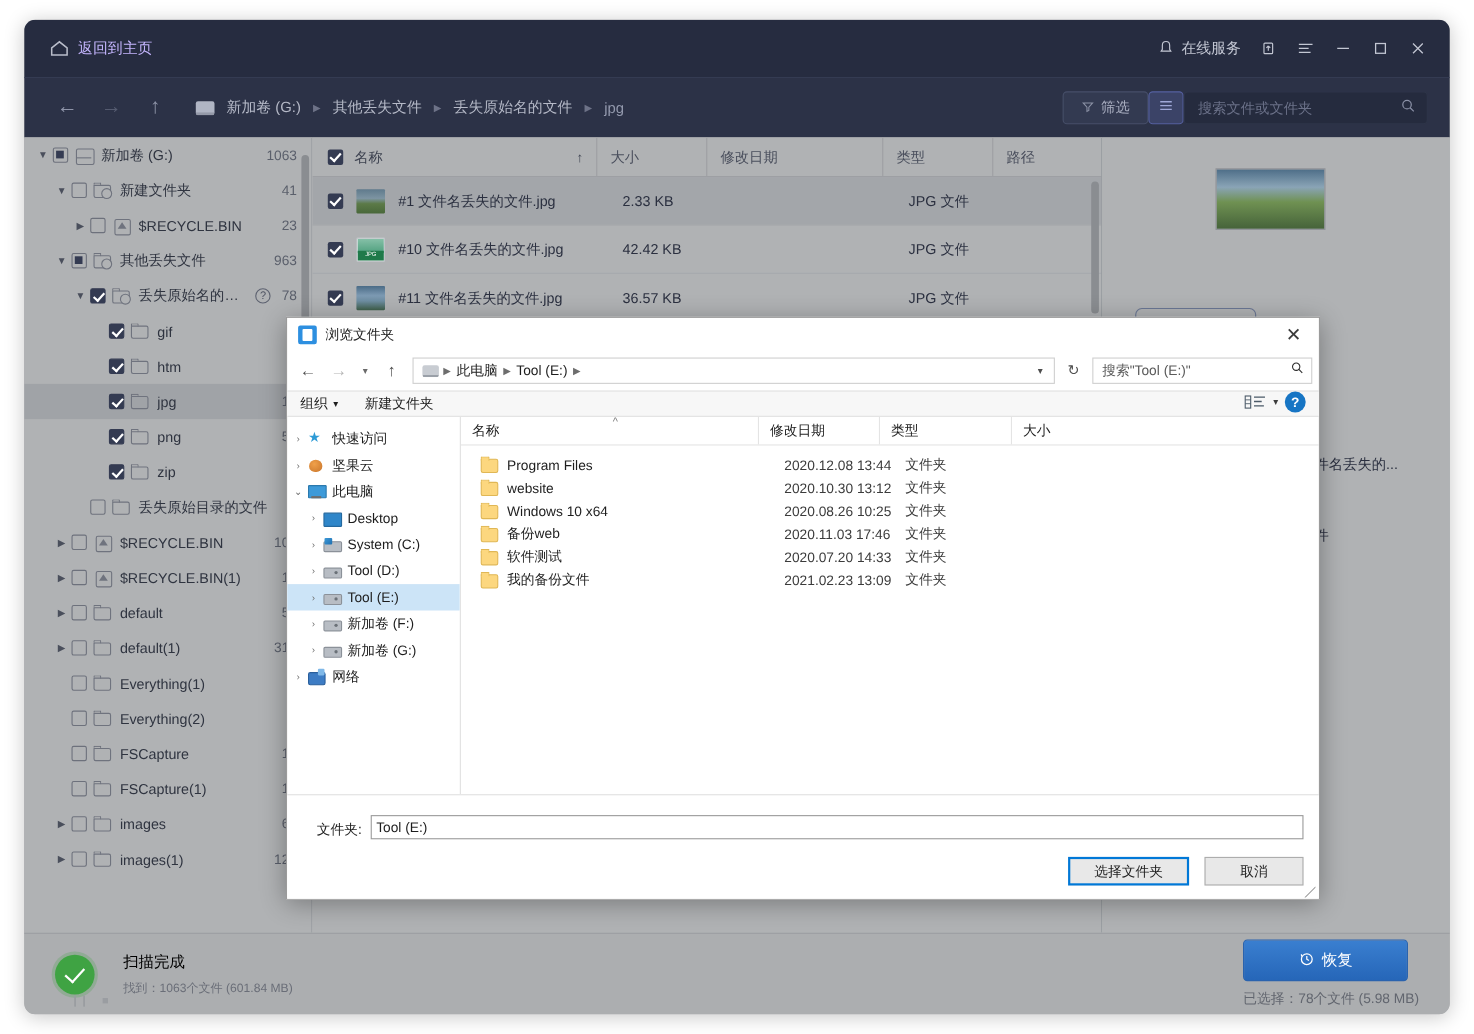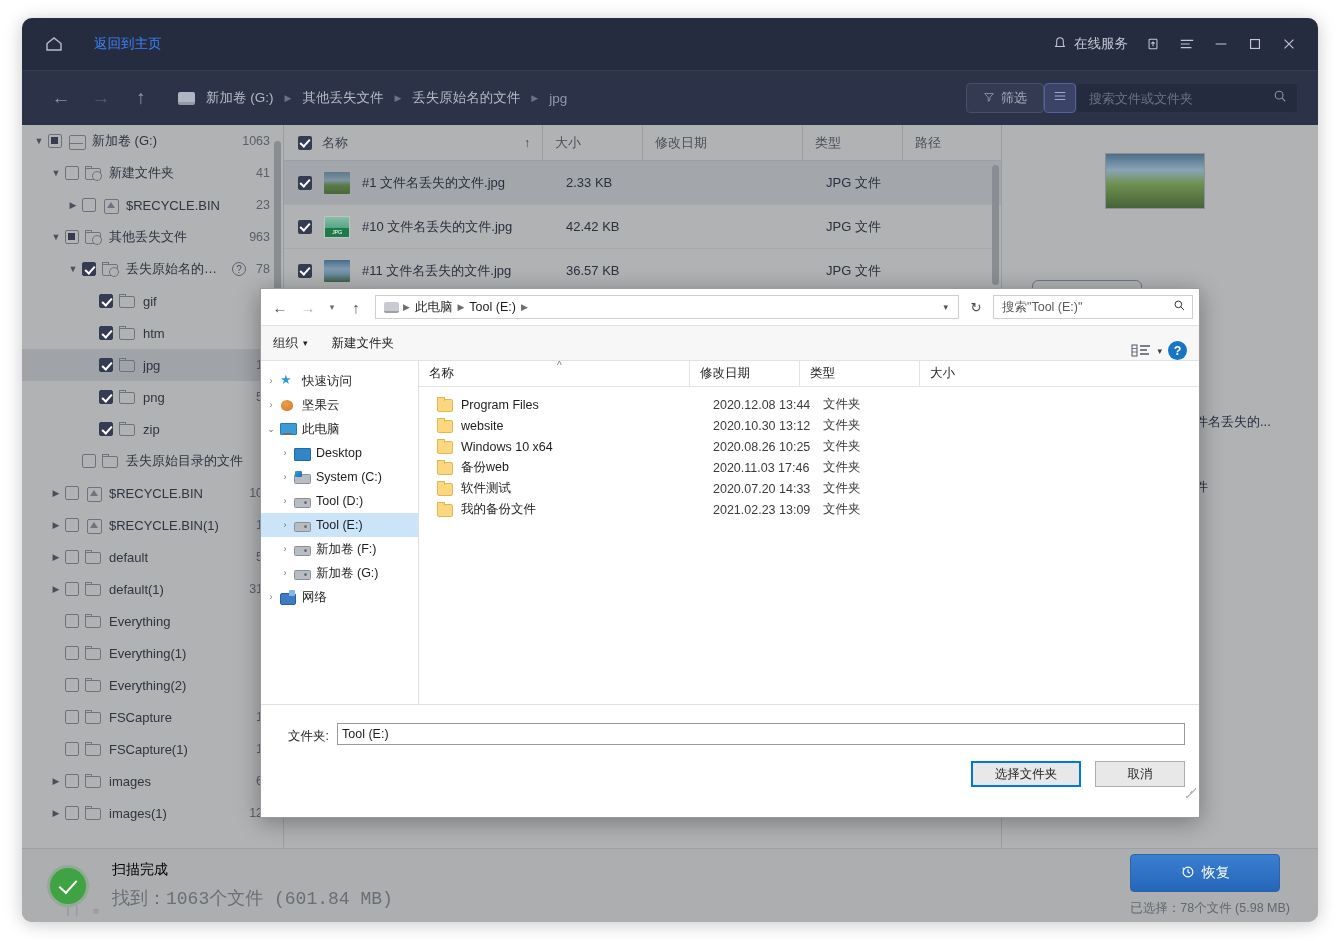--- a/index.html
+++ b/index.html
@@ -23,21 +23,21 @@
   }
 
   
   #titlebar {
     position: absolute; left:0; top:0; width: 100%; height: 52px;
     background: #262c40;
     display: flex; align-items: center;
   }
   .home-icon { margin-left: 22px; width: 20px; height: 20px; }
   #home-label {
-    margin-left: 30px; color: #3b82f6; font-size: 13.5px;
+    margin-left: 7px; color: #c4b5fd; font-size: 13.5px;
   }
   #titlebar-right {
     margin-left: auto; display: flex; align-items: center; height: 100%;
   }
   .tb-btn {
     display: flex; align-items: center; justify-content: center;
     height: 100%; color: #c3c7d3; cursor: default;
   }
   #online-service { padding: 0 8px; gap: 7px; font-size: 13.5px; }
   .tb-icon-btn { width: 34px; }
@@ -267,21 +267,21 @@
     margin-left: 28px; position: relative; flex:none;
     box-shadow: 0 0 0 3px rgba(63,163,67,0.25);
   }
   #status-check::after {
     content: ""; position: absolute; left: 13px; top: 8px;
     width: 8px; height: 15px; border: solid #fff;
     border-width: 0 2.6px 2.6px 0; transform: rotate(42deg);
   }
   #status-text { margin-left: 26px; }
   #status-title { font-size: 14px; color: #000000; }
-  #status-sub { font-size: 18px; color: #6a6e78; margin-top: 7px; font-family: Liberation Mono, monospace; }
+  #status-sub { font-size: 11px; color: #6a6e78; margin-top: 7px; }
   #status-mini {
     position: absolute; left: 42px; bottom: 6px;
     display: flex; gap: 12px; color: #9a9da1; font-size: 10px;
   }
   #status-right { margin-left: auto; margin-right: 28px; text-align: right; }
   #recover-button {
     width: 150px; height: 38px; border-radius: 4px;
     background: linear-gradient(#3a7fd0, #2666b8);
     color: #fff; font-size: 14px;
     display: flex; align-items: center; justify-content: center; gap: 7px;
@@ -337,22 +337,22 @@
   #dlg-search {
     width: 200px; height: 24px; border: 1px solid #cfcfcf; background: #fff;
     display: flex; align-items: center; padding: 0 6px; margin-left: 4px;
   }
   #dlg-search-input {
     flex: 1; border: none; outline: none; background: transparent;
     font-size: 12.5px; color: #2b2b2b; font-family: inherit;
   }
   #dlg-search-input::placeholder { color: #5a5a5a; }
   #dlg-toolbar {
-    height: 36px; background: #f7f7f7; border-top: 1px solid #e2e2e2;
-    border-bottom: 1px solid #e2e2e2; display: flex; align-items: flex-end;
+    height: 24px; background: #f7f7f7; border-top: 1px solid #e2e2e2;
+    border-bottom: 1px solid #e2e2e2; display: flex; align-items: flex-start;
     font-size: 12.5px; color: #1d1d1d;
   }
   .tb-item { padding: 0 12px; display: flex; align-items: center; gap: 5px; height: 100%; }
   #dlg-toolbar-right { margin-left: auto; display: flex; align-items: center; gap: 6px; padding-right: 12px; }
   .viewicon { width: 20px; height: 16px; position: relative; }
   #dlg-help {
     width: 19px; height: 19px; border-radius: 50%; background: #1775c4;
     color: #fff; font-size: 12.5px; display:flex; align-items:center;
     justify-content:center; font-weight: bold;
   }
@@ -715,31 +715,20 @@
           <div class="tree-row">
             <span style="width:25px;flex:none"></span>
             <span class="tw">▶</span>
             <span class="cb"></span>
             <span class="ficon">
               <span class="f-tab"></span>
               <span class="f-body"></span>
             </span>
             <span class="tree-label">default(1)</span>
             <span class="tree-count">315</span>
-          </div>
-          <div class="tree-row">
-            <span style="width:25px;flex:none"></span>
-            <span class="tw"></span>
-            <span class="cb"></span>
-            <span class="ficon">
-              <span class="f-tab"></span>
-              <span class="f-body"></span>
-            </span>
-            <span class="tree-label">Everything</span>
-            <span class="tree-count">3</span>
           </div>
           <div class="tree-row">
             <span style="width:25px;flex:none"></span>
             <span class="tw"></span>
             <span class="cb"></span>
             <span class="ficon">
               <span class="f-tab"></span>
               <span class="f-body"></span>
             </span>
             <span class="tree-label">Everything(1)</span>
@@ -888,20 +877,25 @@
         </span>
         <span>恢复</span>
       </div>
       <div id="selected-info">已选择：78个文件 (5.98 MB)</div>
     </div>
   </div>
 </div>
 
 <div id="dialog">
 
+  <div id="dlg-titlebar">
+    <span id="dlg-app-icon"></span>
+    <span id="dlg-title">浏览文件夹</span>
+    <span id="dlg-close">✕</span>
+  </div>
 
   <div id="dlg-addressbar">
     <span class="dlg-nav">←</span>
     <span class="dlg-nav dim">→</span>
     <span class="dlg-nav small">▾</span>
     <span class="dlg-nav">↑</span>
 
     <div id="dlg-path">
       <span class="pc-drive"></span>
       <span class="pcrumb-sep">▶</span>

